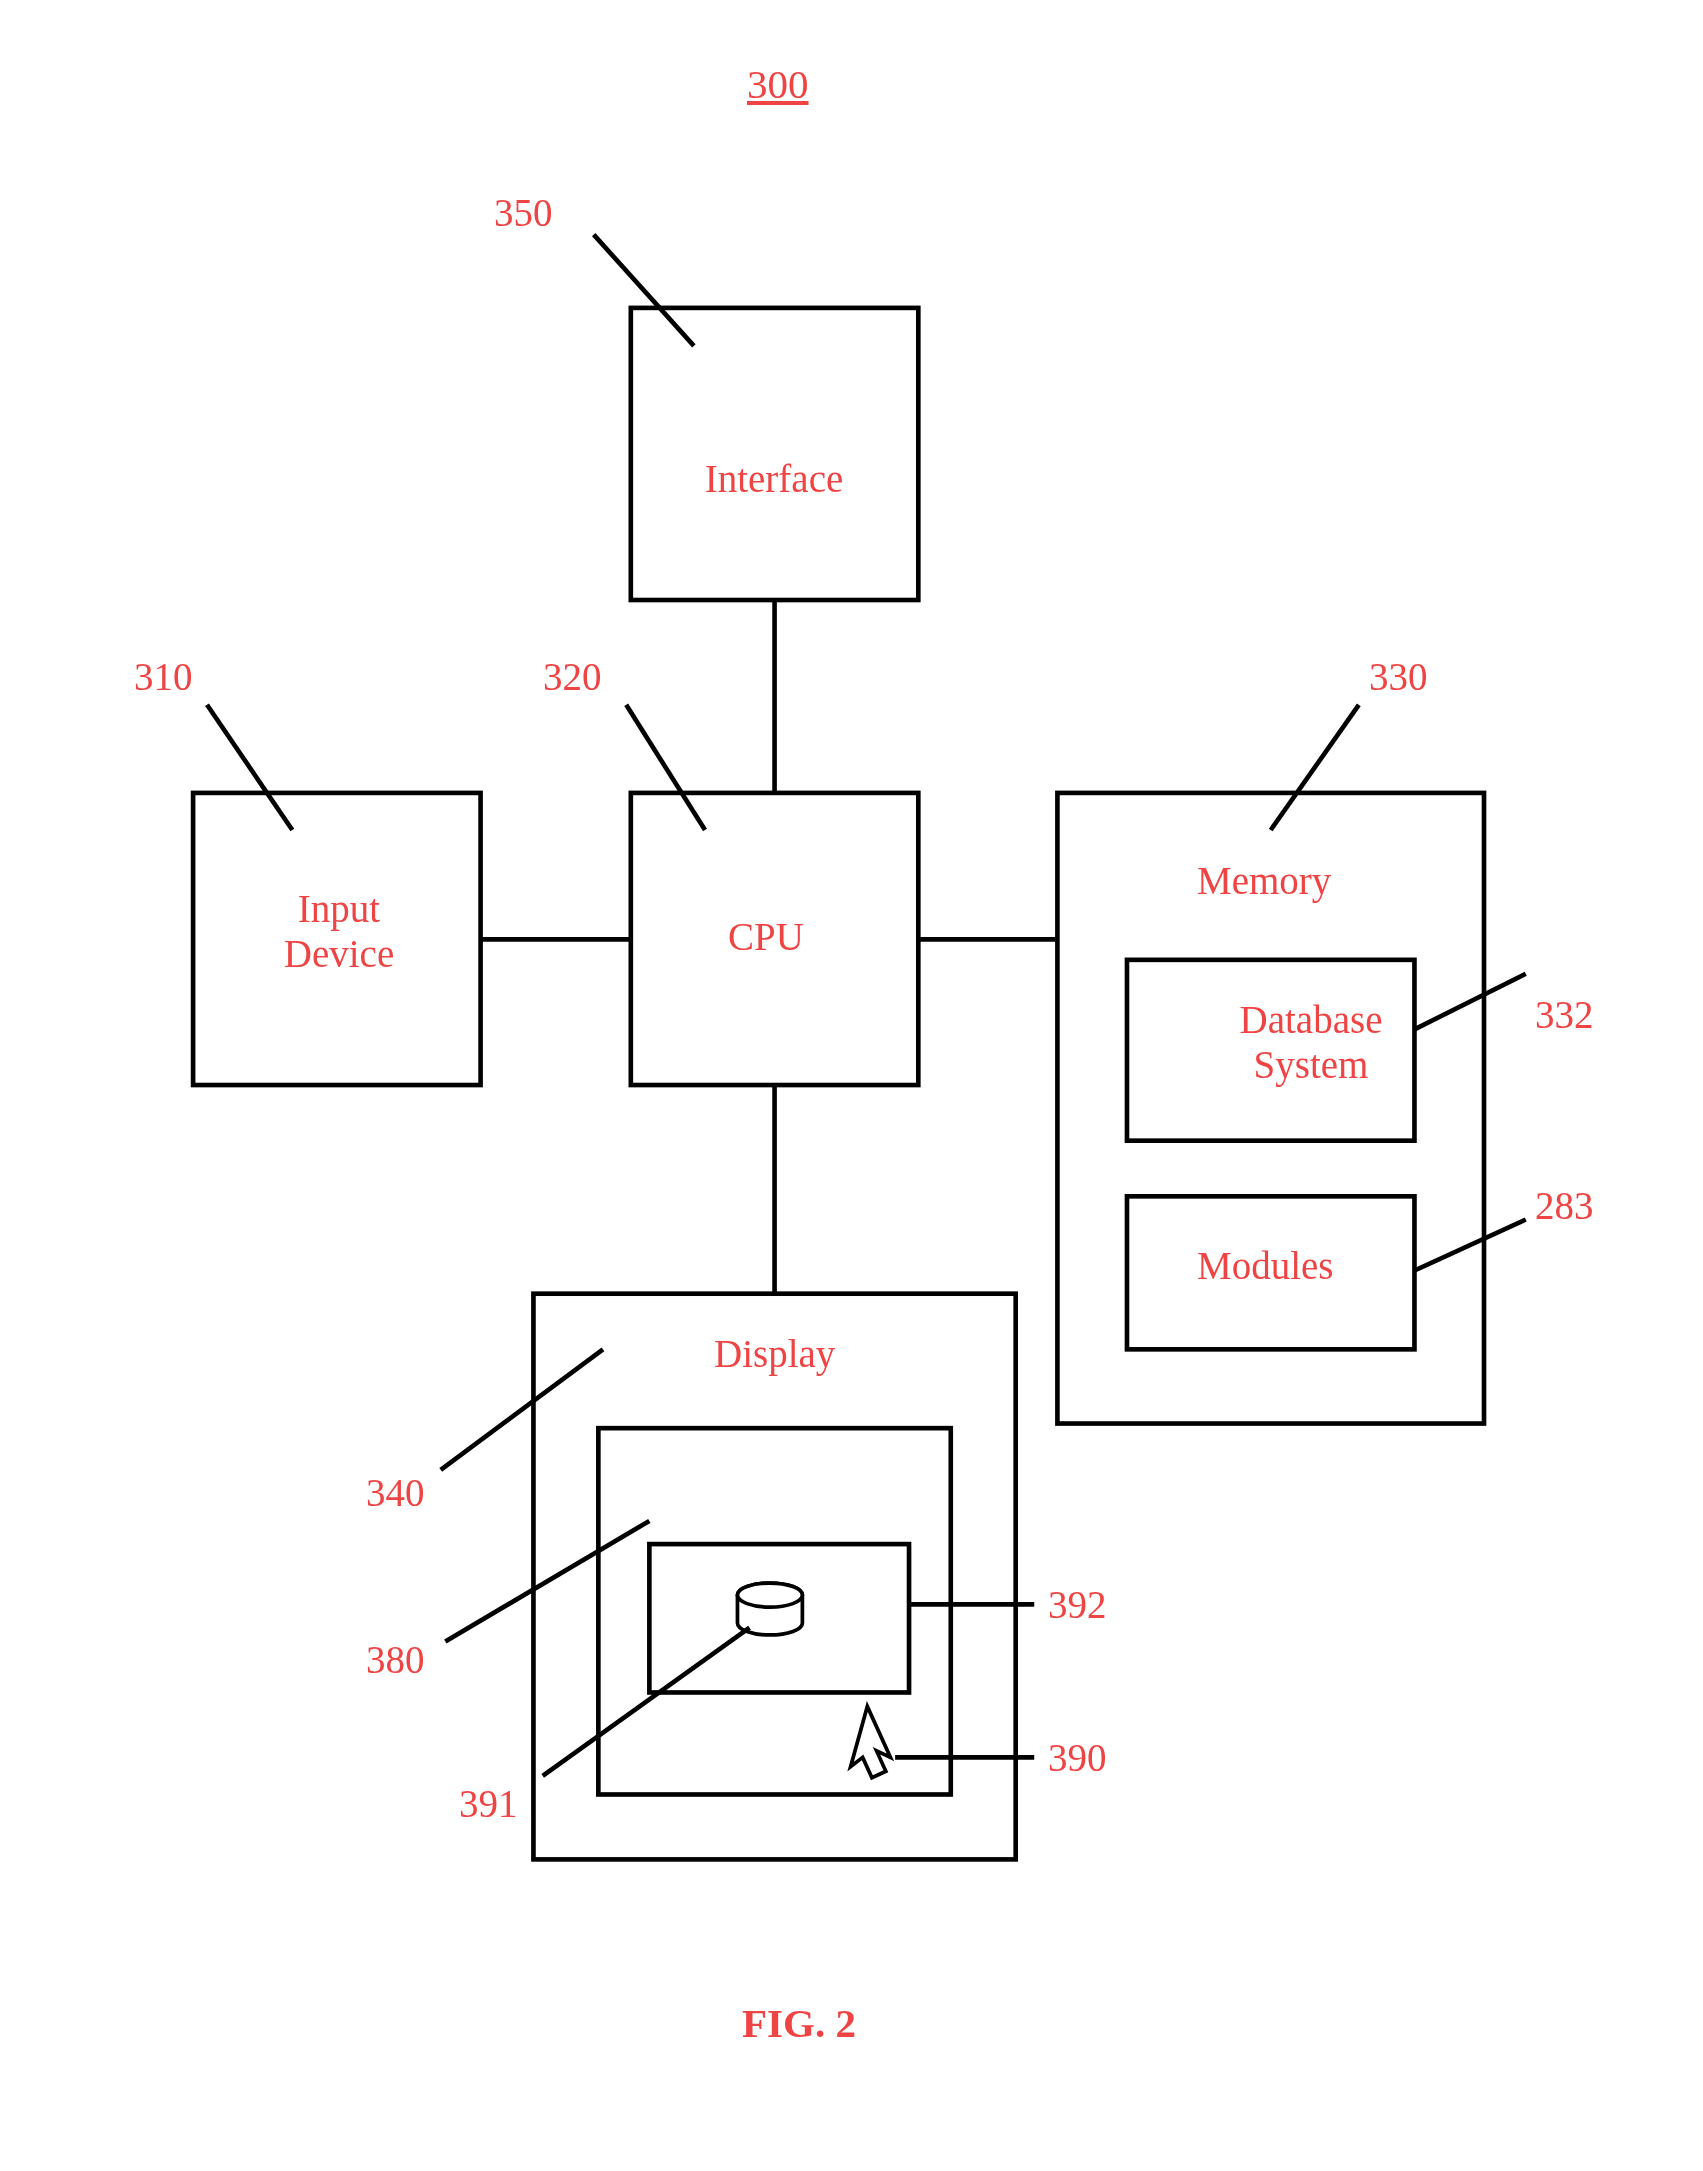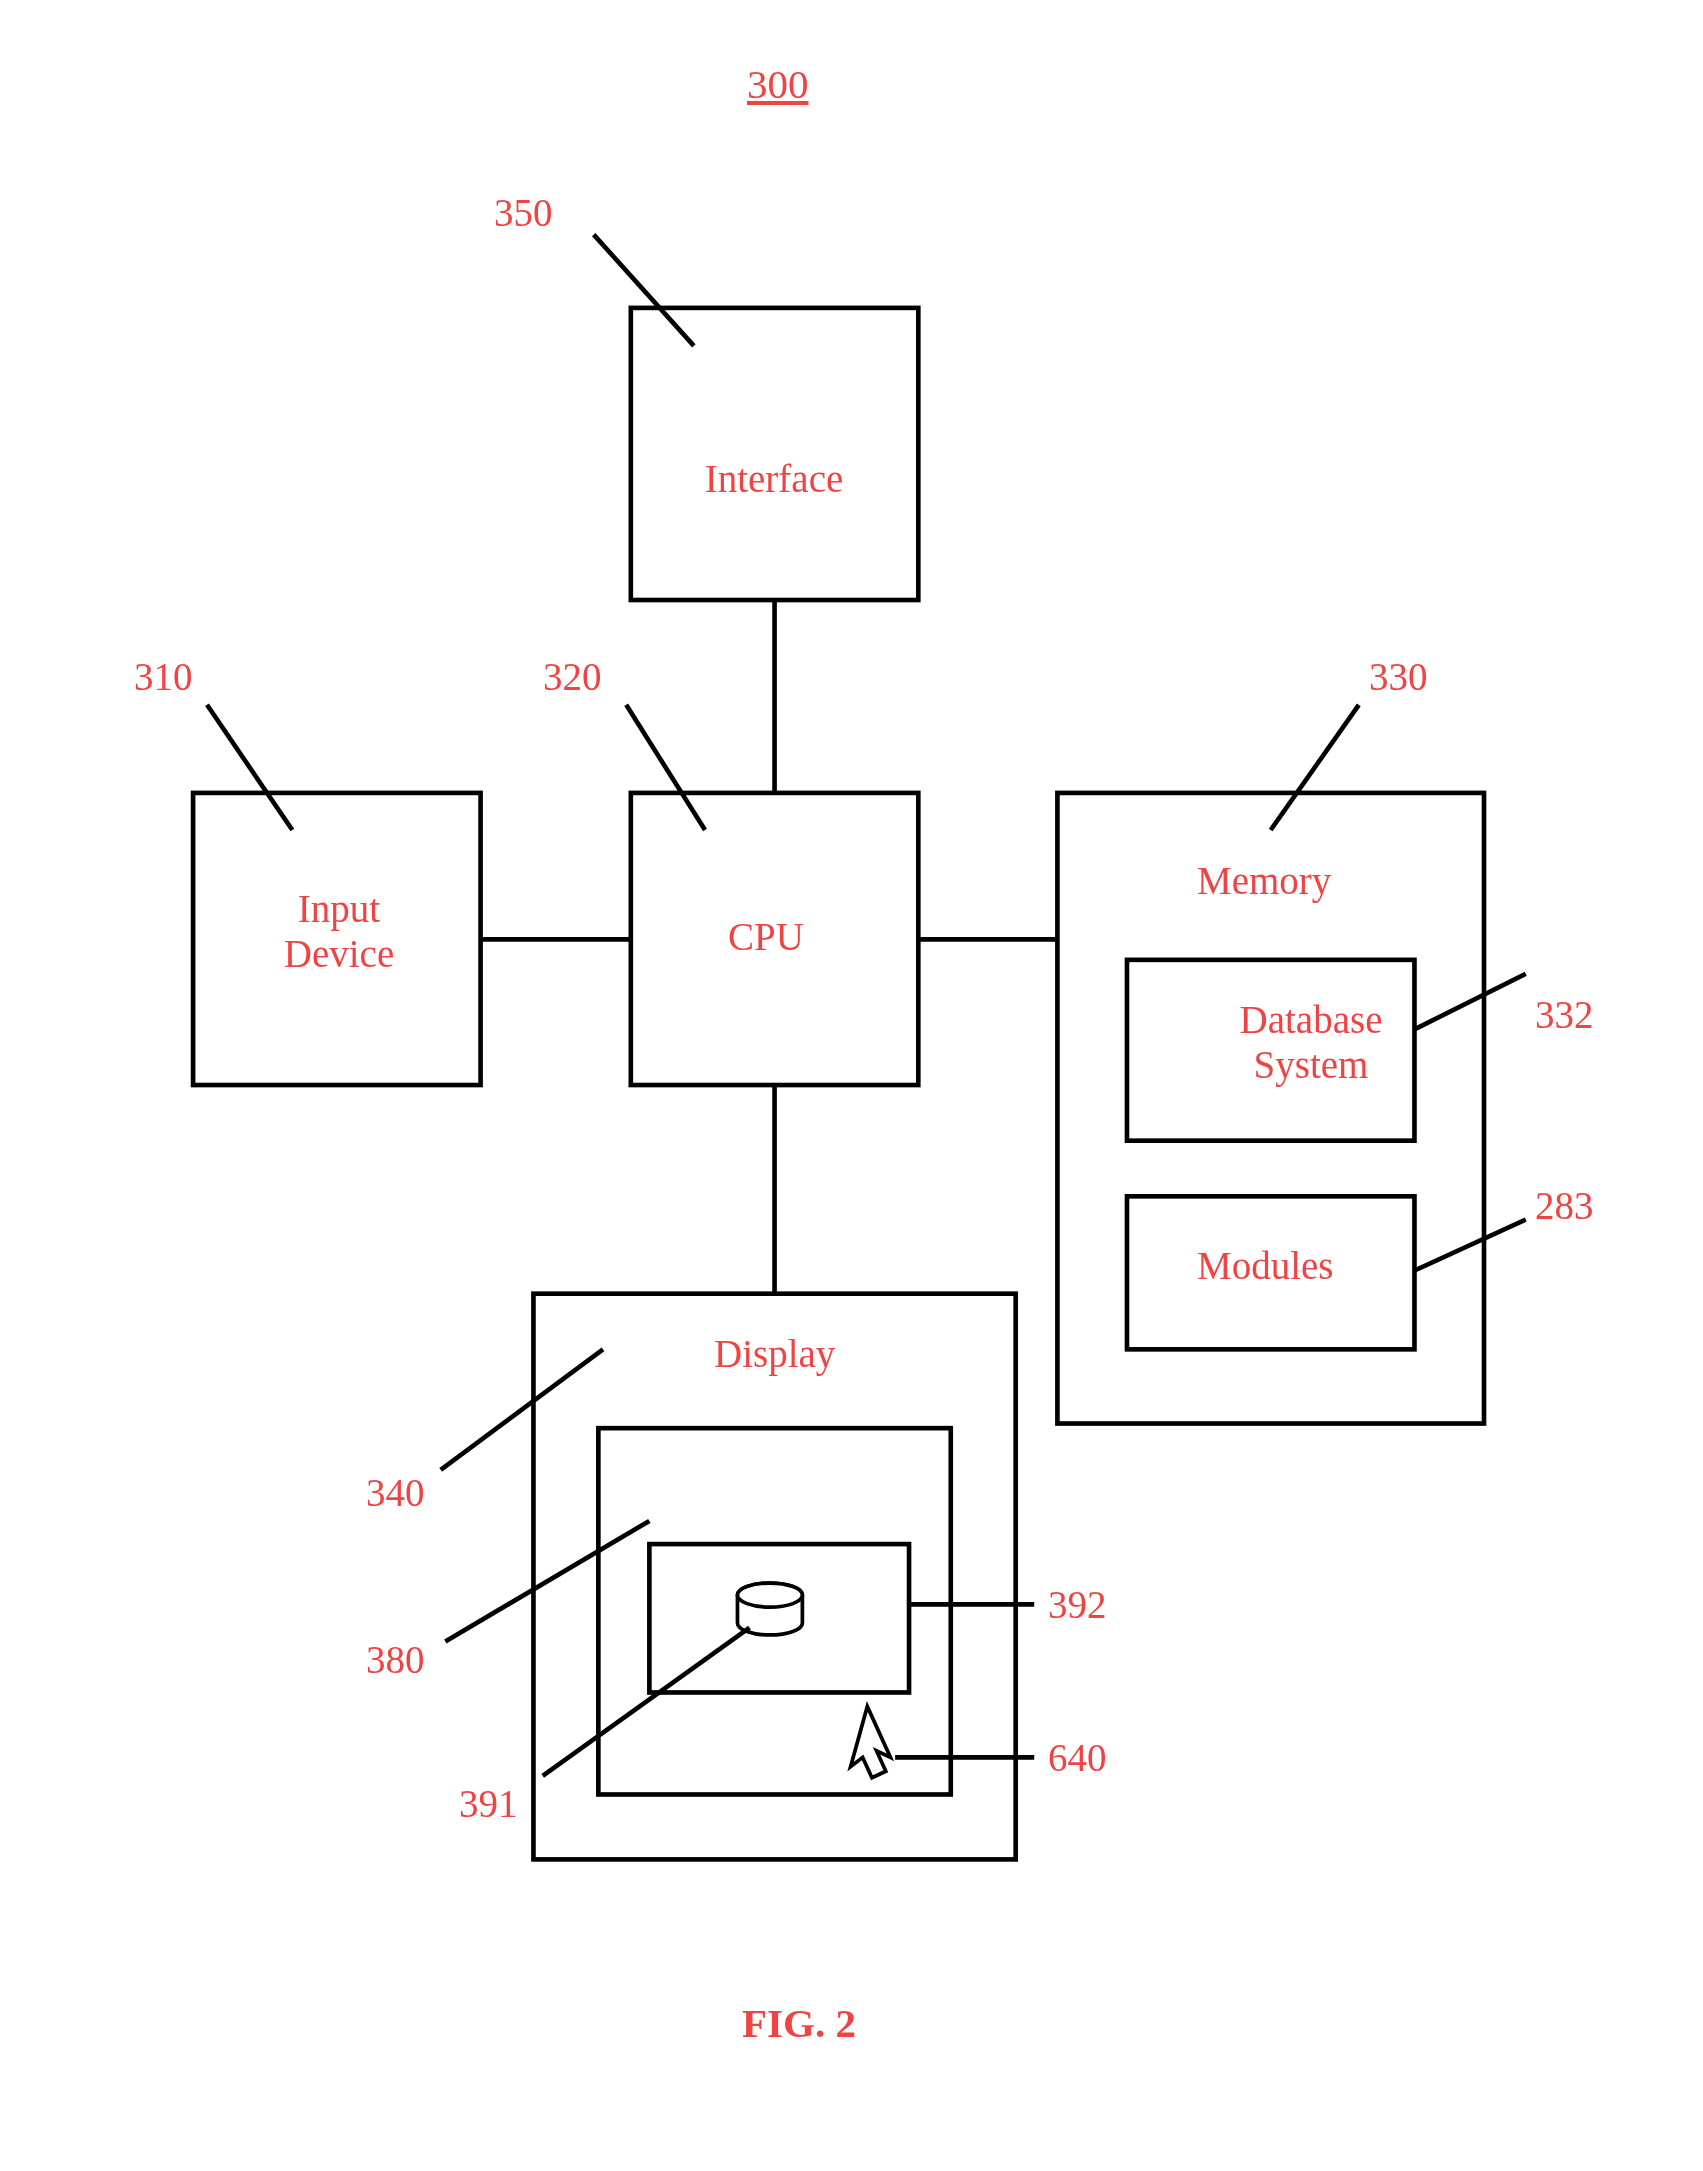--- a/index.html
+++ b/index.html
@@ -111,17 +111,17 @@
 <div class="label ref-num" style="left: 1535px; top: 992px;">332</div>
 
 <div class="label" style="left: 1197px; top: 1243px;">Modules</div>
 <div class="label ref-num" style="left: 1535px; top: 1183px;">283</div>
 
 <div class="label" style="left: 714px; top: 1331px;">Display</div>
 <div class="label ref-num" style="left: 366px; top: 1470px;">340</div>
 
 <div class="label ref-num" style="left: 366px; top: 1637px;">380</div>
 <div class="label ref-num" style="left: 1048px; top: 1582px;">392</div>
-<div class="label ref-num" style="left: 1048px; top: 1735px;">640</div>
+<div class="label ref-num" style="left: 1048px; top: 1735px;">390</div>
 <div class="label ref-num" style="left: 459px; top: 1781px;">391</div>
 
 <div class="label fig-label" style="left: 742px; top: 1999px;">FIG. 2</div>
 
 
 </body></html>

